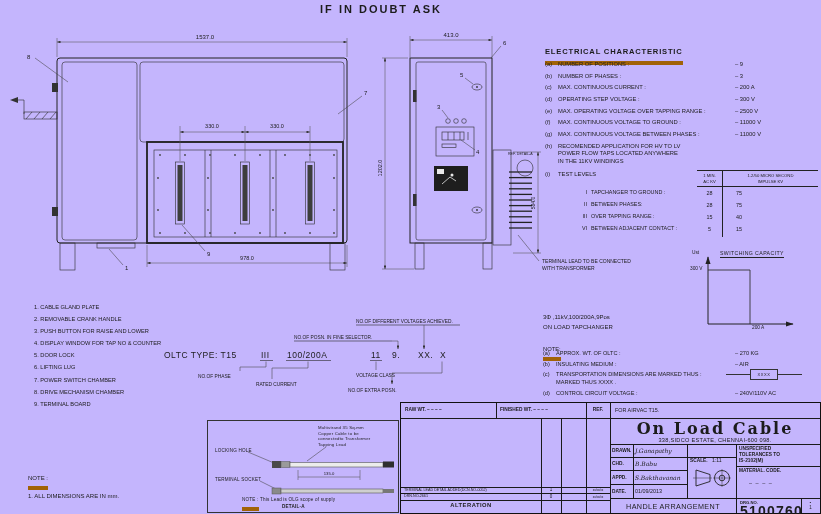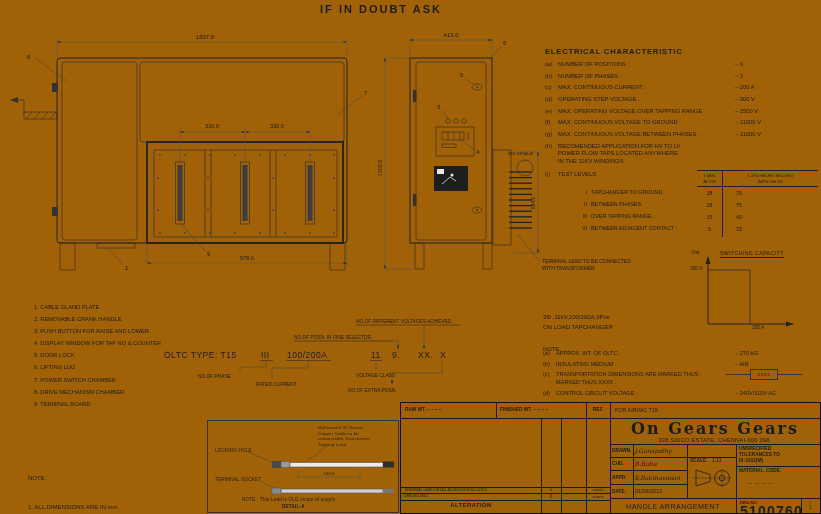--- a/index.html
+++ b/index.html
@@ -1,29 +1,29 @@
 <!DOCTYPE html>
 <html><head>
 <meta charset="utf-8">
 <style>
   html,body{margin:0;padding:0;background:#ffffff;}
-  #root{position:relative;width:821px;height:514px;background:#a16207;overflow:hidden;
+  #root{position:relative;width:821px;height:514px;background:#c4b5fd;overflow:hidden;
         font-family:"Liberation Sans",sans-serif;color:#1c1c1c;}
   .abs{position:absolute;}
   svg{overflow:visible;}
   svg text{font-family:"Liberation Sans",sans-serif;fill:#1c1c1c;}
   .ln{stroke:#222;stroke-width:1;fill:none;}
   .ln2{stroke:#2a2a2a;stroke-width:.6;fill:none;}
   .lnT{stroke:#222;stroke-width:1.8;fill:none;}
   .dim{stroke:#555;stroke-width:.55;fill:none;}
   .lead{stroke:#444;stroke-width:.55;fill:none;}
   .mid{text-anchor:middle;}
   .t36{font-size:3.6px;} .t42{font-size:4.2px;} .t48{font-size:4.8px;}
   .t5{font-size:5px;} .t55{font-size:5.5px;} .t6{font-size:6px;} .t85{font-size:8.5px;letter-spacing:.5px;}
-  .ul{border-bottom:1px solid #a16207;display:inline-block;padding-bottom:19px;}
+  .ul{border-bottom:4px solid #a16207;display:inline-block;padding-bottom:5px;}
   .h8{font-size:7.6px;letter-spacing:.8px;font-weight:bold;}
   .erow{position:relative;height:11.7px;font-size:5.8px;white-space:nowrap;}
   .ekey{display:inline-block;width:13px;}
   .eval{position:absolute;left:190px;top:0;}
   .trow{height:11.9px;font-size:5.4px;white-space:nowrap;}
   .rno{display:inline-block;width:10px;text-align:right;margin-right:4px;}
   .tv{height:11.9px;font-size:5.4px;text-align:center;}
   .nrow{position:absolute;font-size:5.6px;white-space:nowrap;}
   .nval{position:absolute;left:192px;top:0;}
   .comp{height:12.1px;font-size:5.7px;white-space:nowrap;}
@@ -440,21 +440,21 @@
     <div class="abs" style="left:214px;top:3.5px;font-size:5.4px;white-space:nowrap;">FOR AIRVAC T15.</div>
 
     <div class="abs" style="left:3px;top:84.5px;width:134px;font-size:3.7px;white-space:nowrap;overflow:hidden;">TERMINAL LEAD DETAIL ADDED(DCN.NO-0052)</div>
     <div class="abs" style="left:140px;top:84px;width:20px;text-align:center;font-size:4.5px;">1</div>
     <div class="abs" style="left:185px;top:85px;width:24px;text-align:center;font-size:3px;">xx/xx/xx</div>
     <div class="abs" style="left:3px;top:91px;width:134px;font-size:3.7px;white-space:nowrap;overflow:hidden;">DRN.NO-2661</div>
     <div class="abs" style="left:140px;top:90.5px;width:20px;text-align:center;font-size:4.5px;">0</div>
     <div class="abs" style="left:185px;top:91.5px;width:24px;text-align:center;font-size:3px;">xx/xx/xx</div>
     <div class="abs" style="left:0;top:99px;width:140px;text-align:center;font-size:5.8px;font-weight:600;letter-spacing:.5px;">ALTERATION</div>
 
-    <div class="abs company" style="left:209px;top:15.5px;width:210px;">On Gears Gears</div>
+    <div class="abs company" style="left:209px;top:15.5px;width:210px;">On Load Cable</div>
     <div class="abs" style="left:209px;top:33.5px;width:210px;text-align:center;font-size:5.6px;letter-spacing:.3px;">338,SIDCO ESTATE, CHENNAI-600 098.</div>
 
     <div class="abs tb" style="left:211px;top:45px;">DRAWN.</div>
     <div class="abs sig" style="left:234px;top:44px;">J.Ganapathy</div>
     <div class="abs tb" style="left:211px;top:58px;">CHD.</div>
     <div class="abs sig" style="left:234px;top:57px;">B.Babu</div>
     <div class="abs tb" style="left:211px;top:71.5px;">APPD.</div>
     <div class="abs sig" style="left:234px;top:70.5px;">S.Bakthavanan</div>
     <div class="abs tb" style="left:211px;top:86px;">DATE.</div>
     <div class="abs" style="left:234px;top:85px;font-size:5.4px;">01/09/2013</div>

